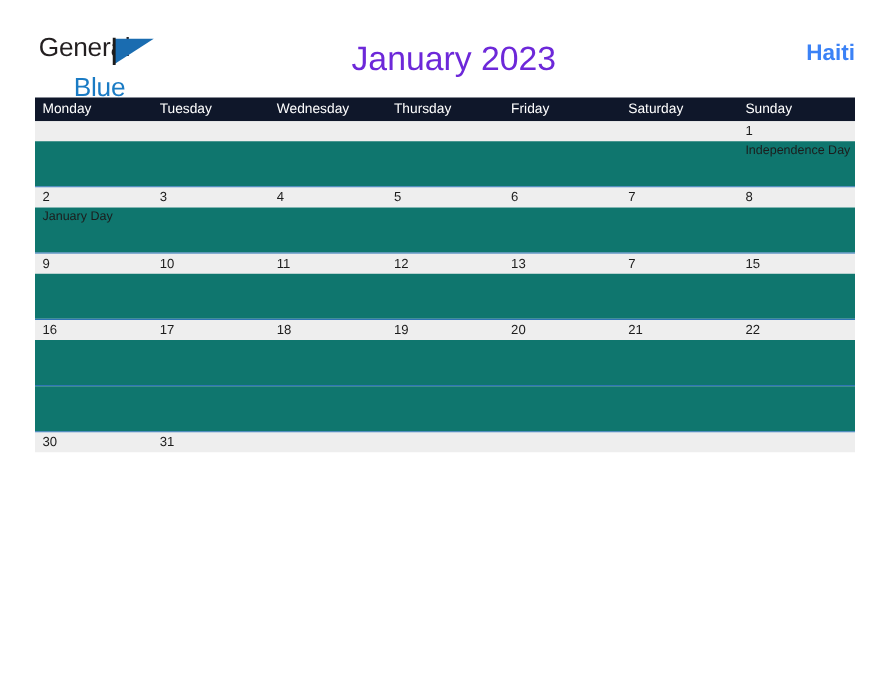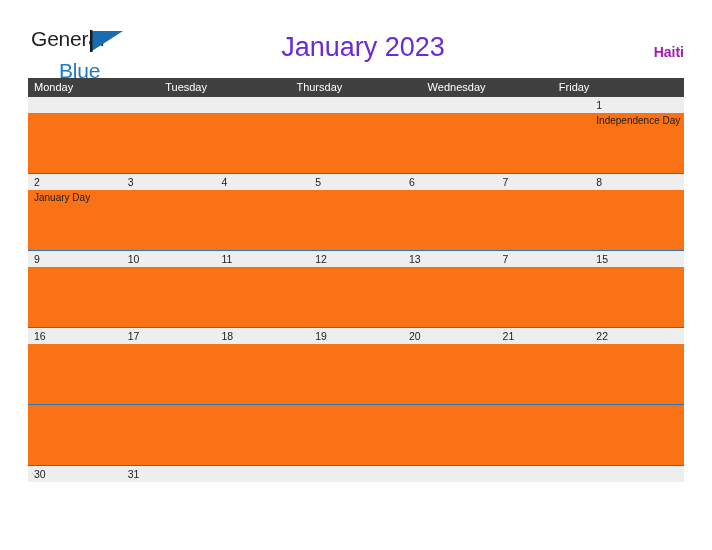--- a/index.html
+++ b/index.html
@@ -73,38 +73,38 @@
     font-size: 27px;
     color: #6d28d9;
     font-family: "Liberation Sans", sans-serif;
     font-weight: normal;
     margin: 3px;
   }
 
   .country {
     position: absolute;
     right: 0px;
-    top: 20px;
-    font-size: 14px;
+    top: 8px;
+    font-size: 18px;
     font-weight: bold;
-    color: #a21caf;
+    color: #3b82f6;
     text-align: right;
   }
 
   
   .calendar {
     position: absolute;
     left: 28px;
     top: 78px;
     width: 656px;
   }
 
   .weekdays {
     display: flex;
-    background: #404040;
+    background: #0f172a;
     height: 19px;
   }
   .weekday {
     flex: 1 1 0;
     color: #ffffff;
     font-size: 11px;
     line-height: 19px;
     padding-left: 6px;
     box-sizing: border-box;
     white-space: nowrap;
@@ -119,22 +119,22 @@
     border-top: none;
   }
 
   .week-numbers {
     display: flex;
     background: #eeeeee;
     height: 16px;
   }
   .week-body {
     display: flex;
-    background: #f97316;
-    height: 60px;
+    background: #0f766e;
+    height: 36px;
   }
   .week.compact .week-body {
     height: 20px;
     background: #ffffff;
   }
 
   .num-cell {
     flex: 1 1 0;
     box-sizing: border-box;
     padding-left: 6px;
@@ -176,23 +176,25 @@
 
     <h1 class="title">January 2023</h1>
 
     <div class="country">Haiti</div>
   </div>
 
   <div class="calendar">
     <div class="weekdays">
         <div class="weekday">Monday</div>
         <div class="weekday">Tuesday</div>
+        <div class="weekday">Wednesday</div>
         <div class="weekday">Thursday</div>
-        <div class="weekday">Wednesday</div>
         <div class="weekday">Friday</div>
+        <div class="weekday">Saturday</div>
+        <div class="weekday">Sunday</div>
       </div>
     <div class="weeks">
         <div class="week">
           <div class="week-numbers">
             <div class="num-cell"></div>
             <div class="num-cell"></div>
             <div class="num-cell"></div>
             <div class="num-cell"></div>
             <div class="num-cell"></div>
             <div class="num-cell"></div>

